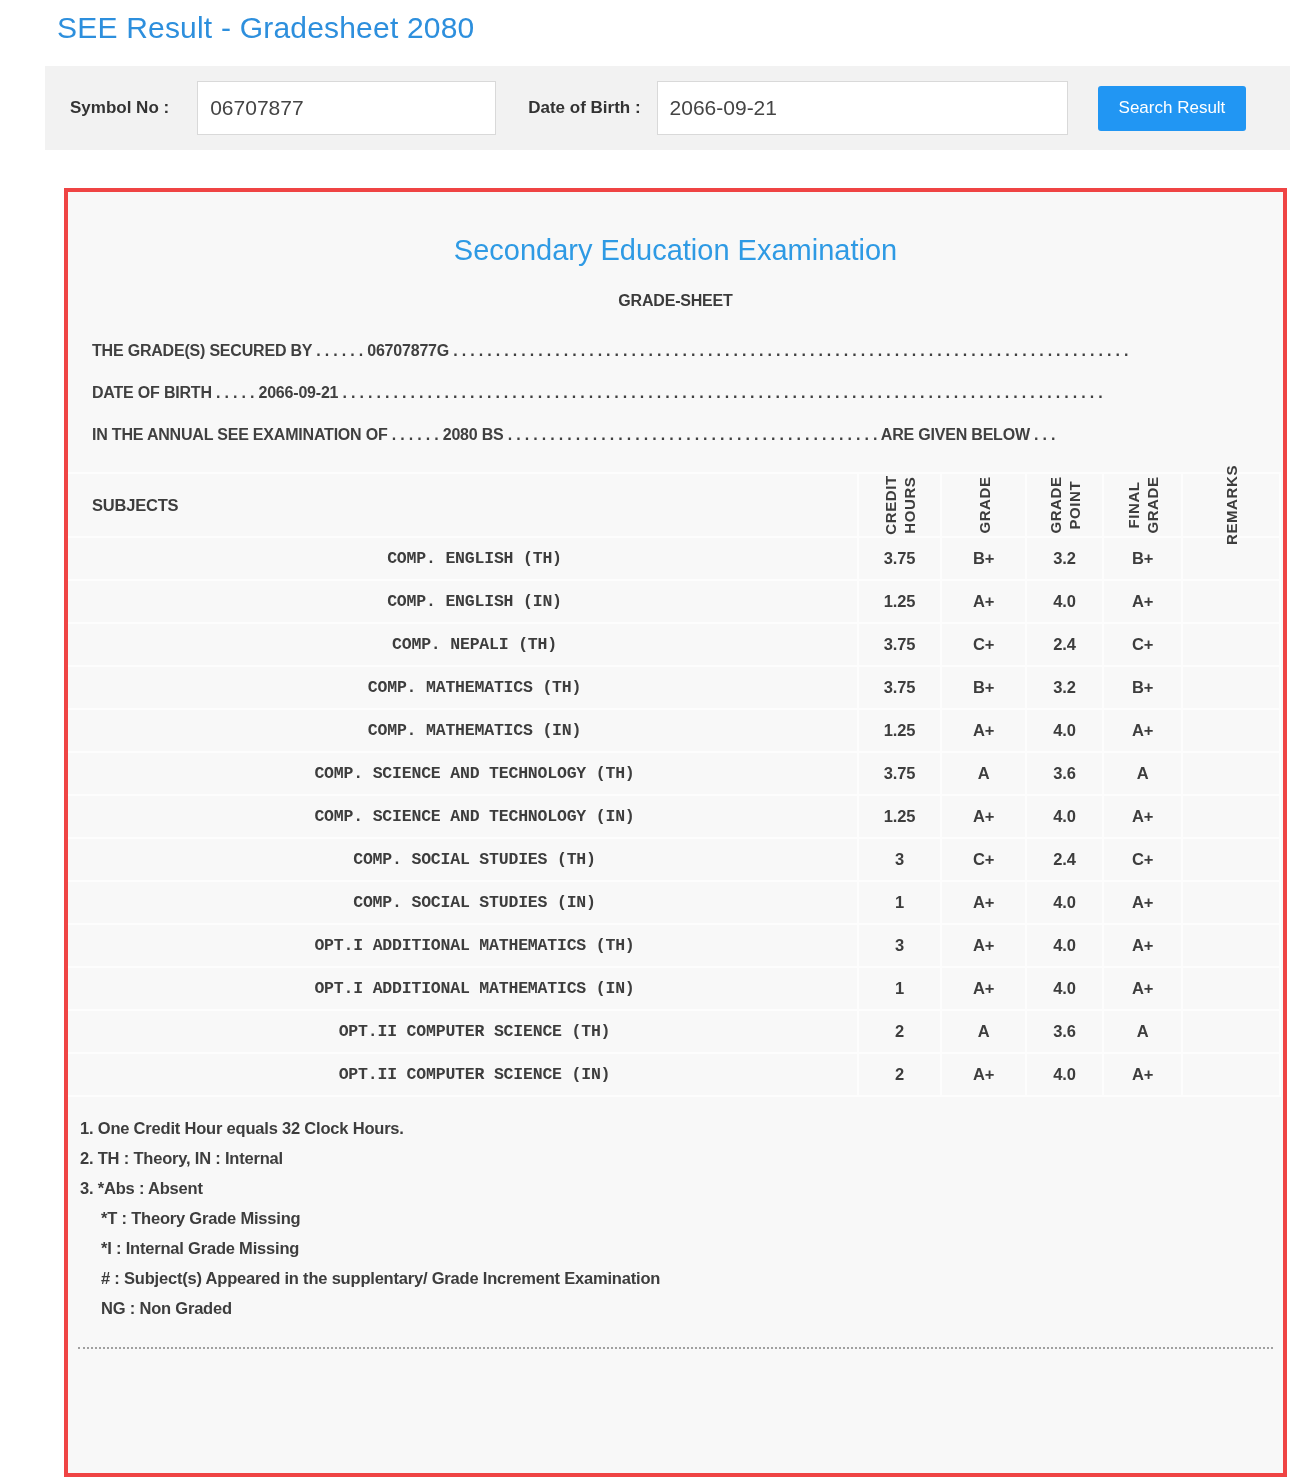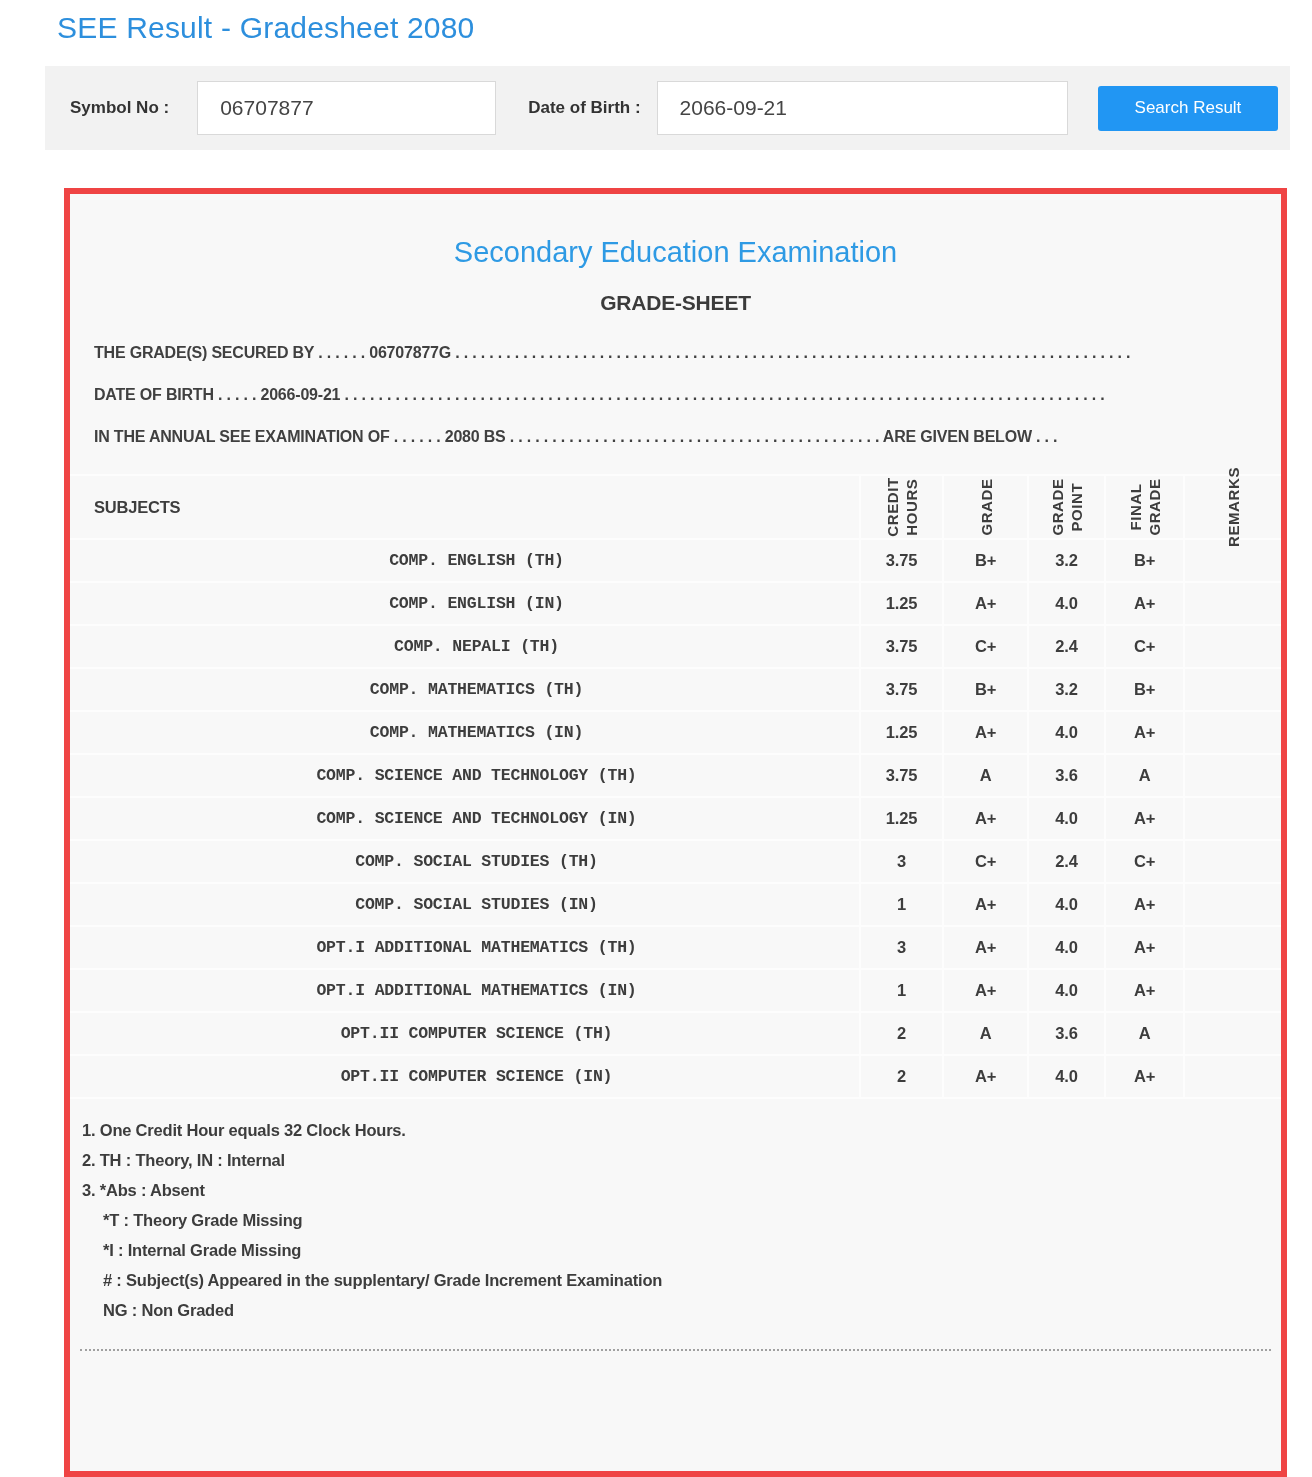--- a/index.html
+++ b/index.html
@@ -39,61 +39,61 @@
   }
   .lbl-symbol { margin-left: 25px; }
   .lbl-dob    { margin-left: 32px; }
   .text-input {
     height: 54px;
     background: #fff;
     border: 1px solid #d9d9d9;
     font-family: "Liberation Sans", "DejaVu Sans", sans-serif;
     font-size: 21px;
     color: #444;
-    padding: 0 22px;
+    padding: 0 12px;
     outline: none;
   }
   .inp-symbol { width: 299px; margin-left: 28px; }
   .inp-dob    { width: 411px; margin-left: 16px; }
   .search-btn {
     margin-left: 30px;
     height: 45px;
-    padding: 0 37px;
+    padding: 0 21px;
     background: #2196f3;
     color: #fff;
     border: none;
     border-radius: 3px;
     font-family: "Liberation Sans", "DejaVu Sans", sans-serif;
     font-size: 17px;
     cursor: pointer;
   }
 
   
   .panel {
     margin: 38px 0 0 64px;
     width: 1223px;
     height: 1289px;
     background: #f8f8f8;
-    border: 6px solid #ef4444;
+    border: 4px solid #ef4444;
     overflow: hidden;
     letter-spacing: -0.2px;
   }
   .sheet-heading {
     margin-top: 42px;
     text-align: center;
     font-size: 29px;
     line-height: 32px;
     font-weight: 400;
     color: #2e9ae4;
     letter-spacing: 0px;
   }
   .sheet-subheading {
     margin-top: 24px;
     text-align: center;
-    font-size: 21px;
+    font-size: 16px;
     line-height: 22px;
     font-weight: bold;
     color: #3b3b3b;
   }
   .info-lines {
     margin: 18px 0 0 24px;
     width: 1080px;
     overflow: hidden;
   }
   .info-line {

